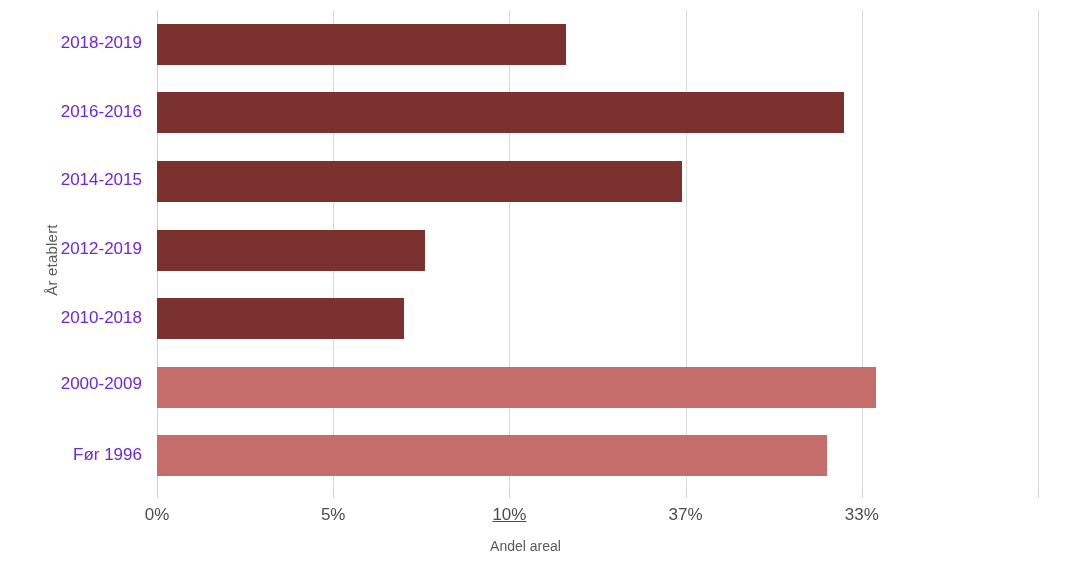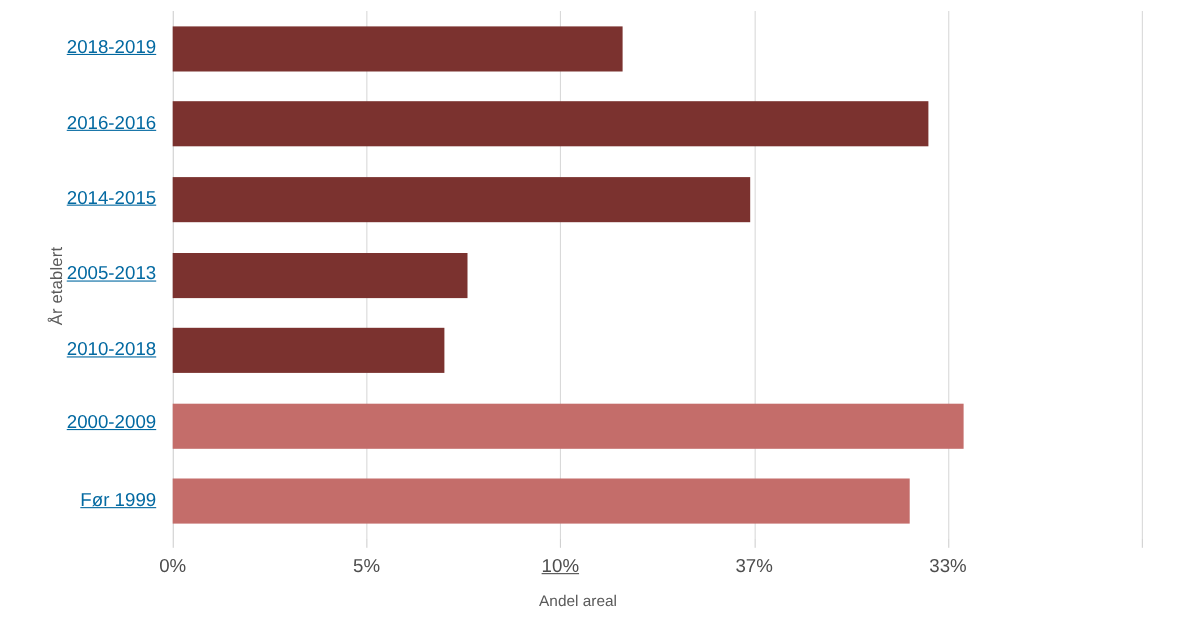--- a/index.html
+++ b/index.html
@@ -82,23 +82,22 @@
     left: 0;
     top: 0;
     height: 100%;
   }
   .y-tick-label {
     position: absolute;
     left: 0px;
     width: 142px;
     text-align: right;
     font-size: 17px;
-    color: #0369a1;
+    color: #6d28d9;
     white-space: nowrap;
-    text-decoration: underline;
   }
 
   
   .x-tick-label {
     position: absolute;
     top: 505px;
     transform: translateX(-50%);
     font-size: 17px;
     color: #4d4d4d;
     white-space: nowrap;
@@ -122,24 +121,24 @@
 <div id="chart-root">
 
   <div class="y-axis-title">
     <span>År etablert</span>
   </div>
 
   <div id="y-tick-labels">
       <div class="y-tick-label" style="top: 33.2857px;">2018-2019</div>
       <div class="y-tick-label" style="top: 101.857px;">2016-2016</div>
       <div class="y-tick-label" style="top: 170.429px;">2014-2015</div>
-      <div class="y-tick-label" style="top: 239px;">2005-2013</div>
+      <div class="y-tick-label" style="top: 239px;">2012-2019</div>
       <div class="y-tick-label" style="top: 307.571px;">2010-2018</div>
       <div class="y-tick-label" style="top: 374px;">2000-2009</div>
-      <div class="y-tick-label" style="top: 444.714px;">Før 1999</div>
+      <div class="y-tick-label" style="top: 444.714px;">Før 1996</div>
     </div>
 
   <div class="plot-area">
     <div id="gridlines">
         <div class="gridline axis-zero" style="left: 0px;"></div>
         <div class="gridline" style="left: 176.2px;"></div>
         <div class="gridline" style="left: 352.4px;"></div>
         <div class="gridline" style="left: 528.6px;"></div>
         <div class="gridline" style="left: 704.8px;"></div>
         <div class="gridline" style="left: 881px;"></div>

